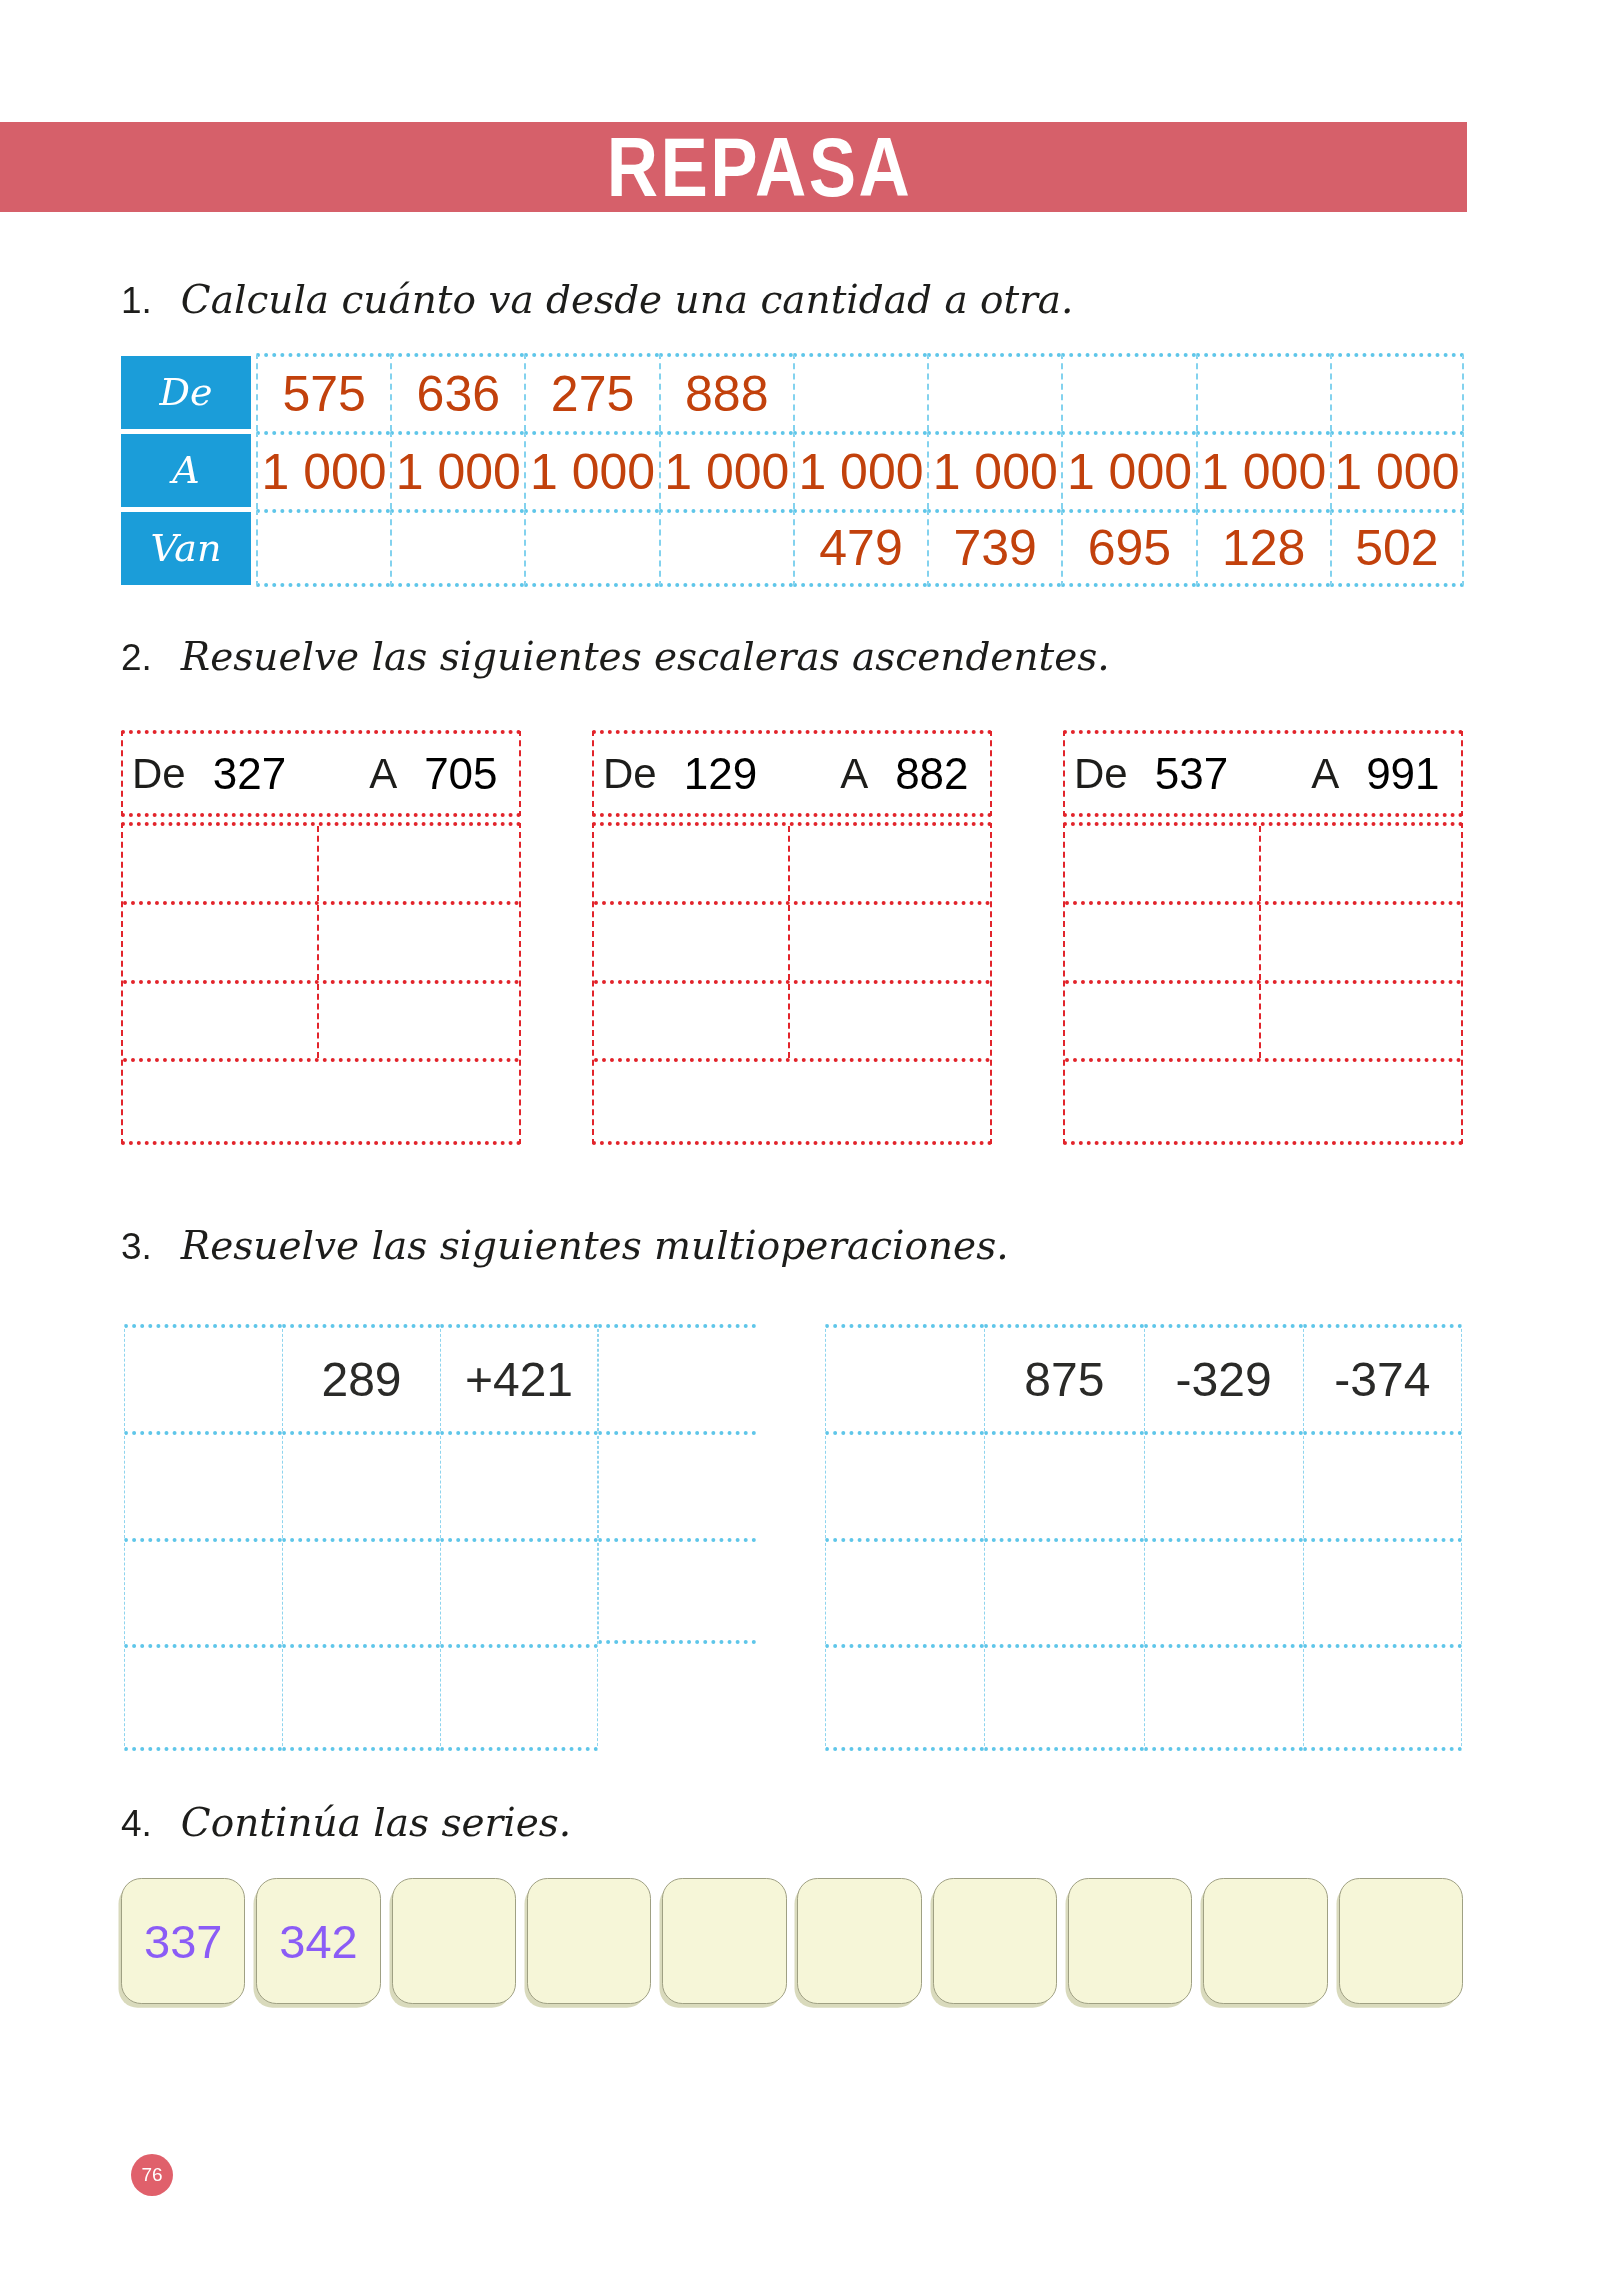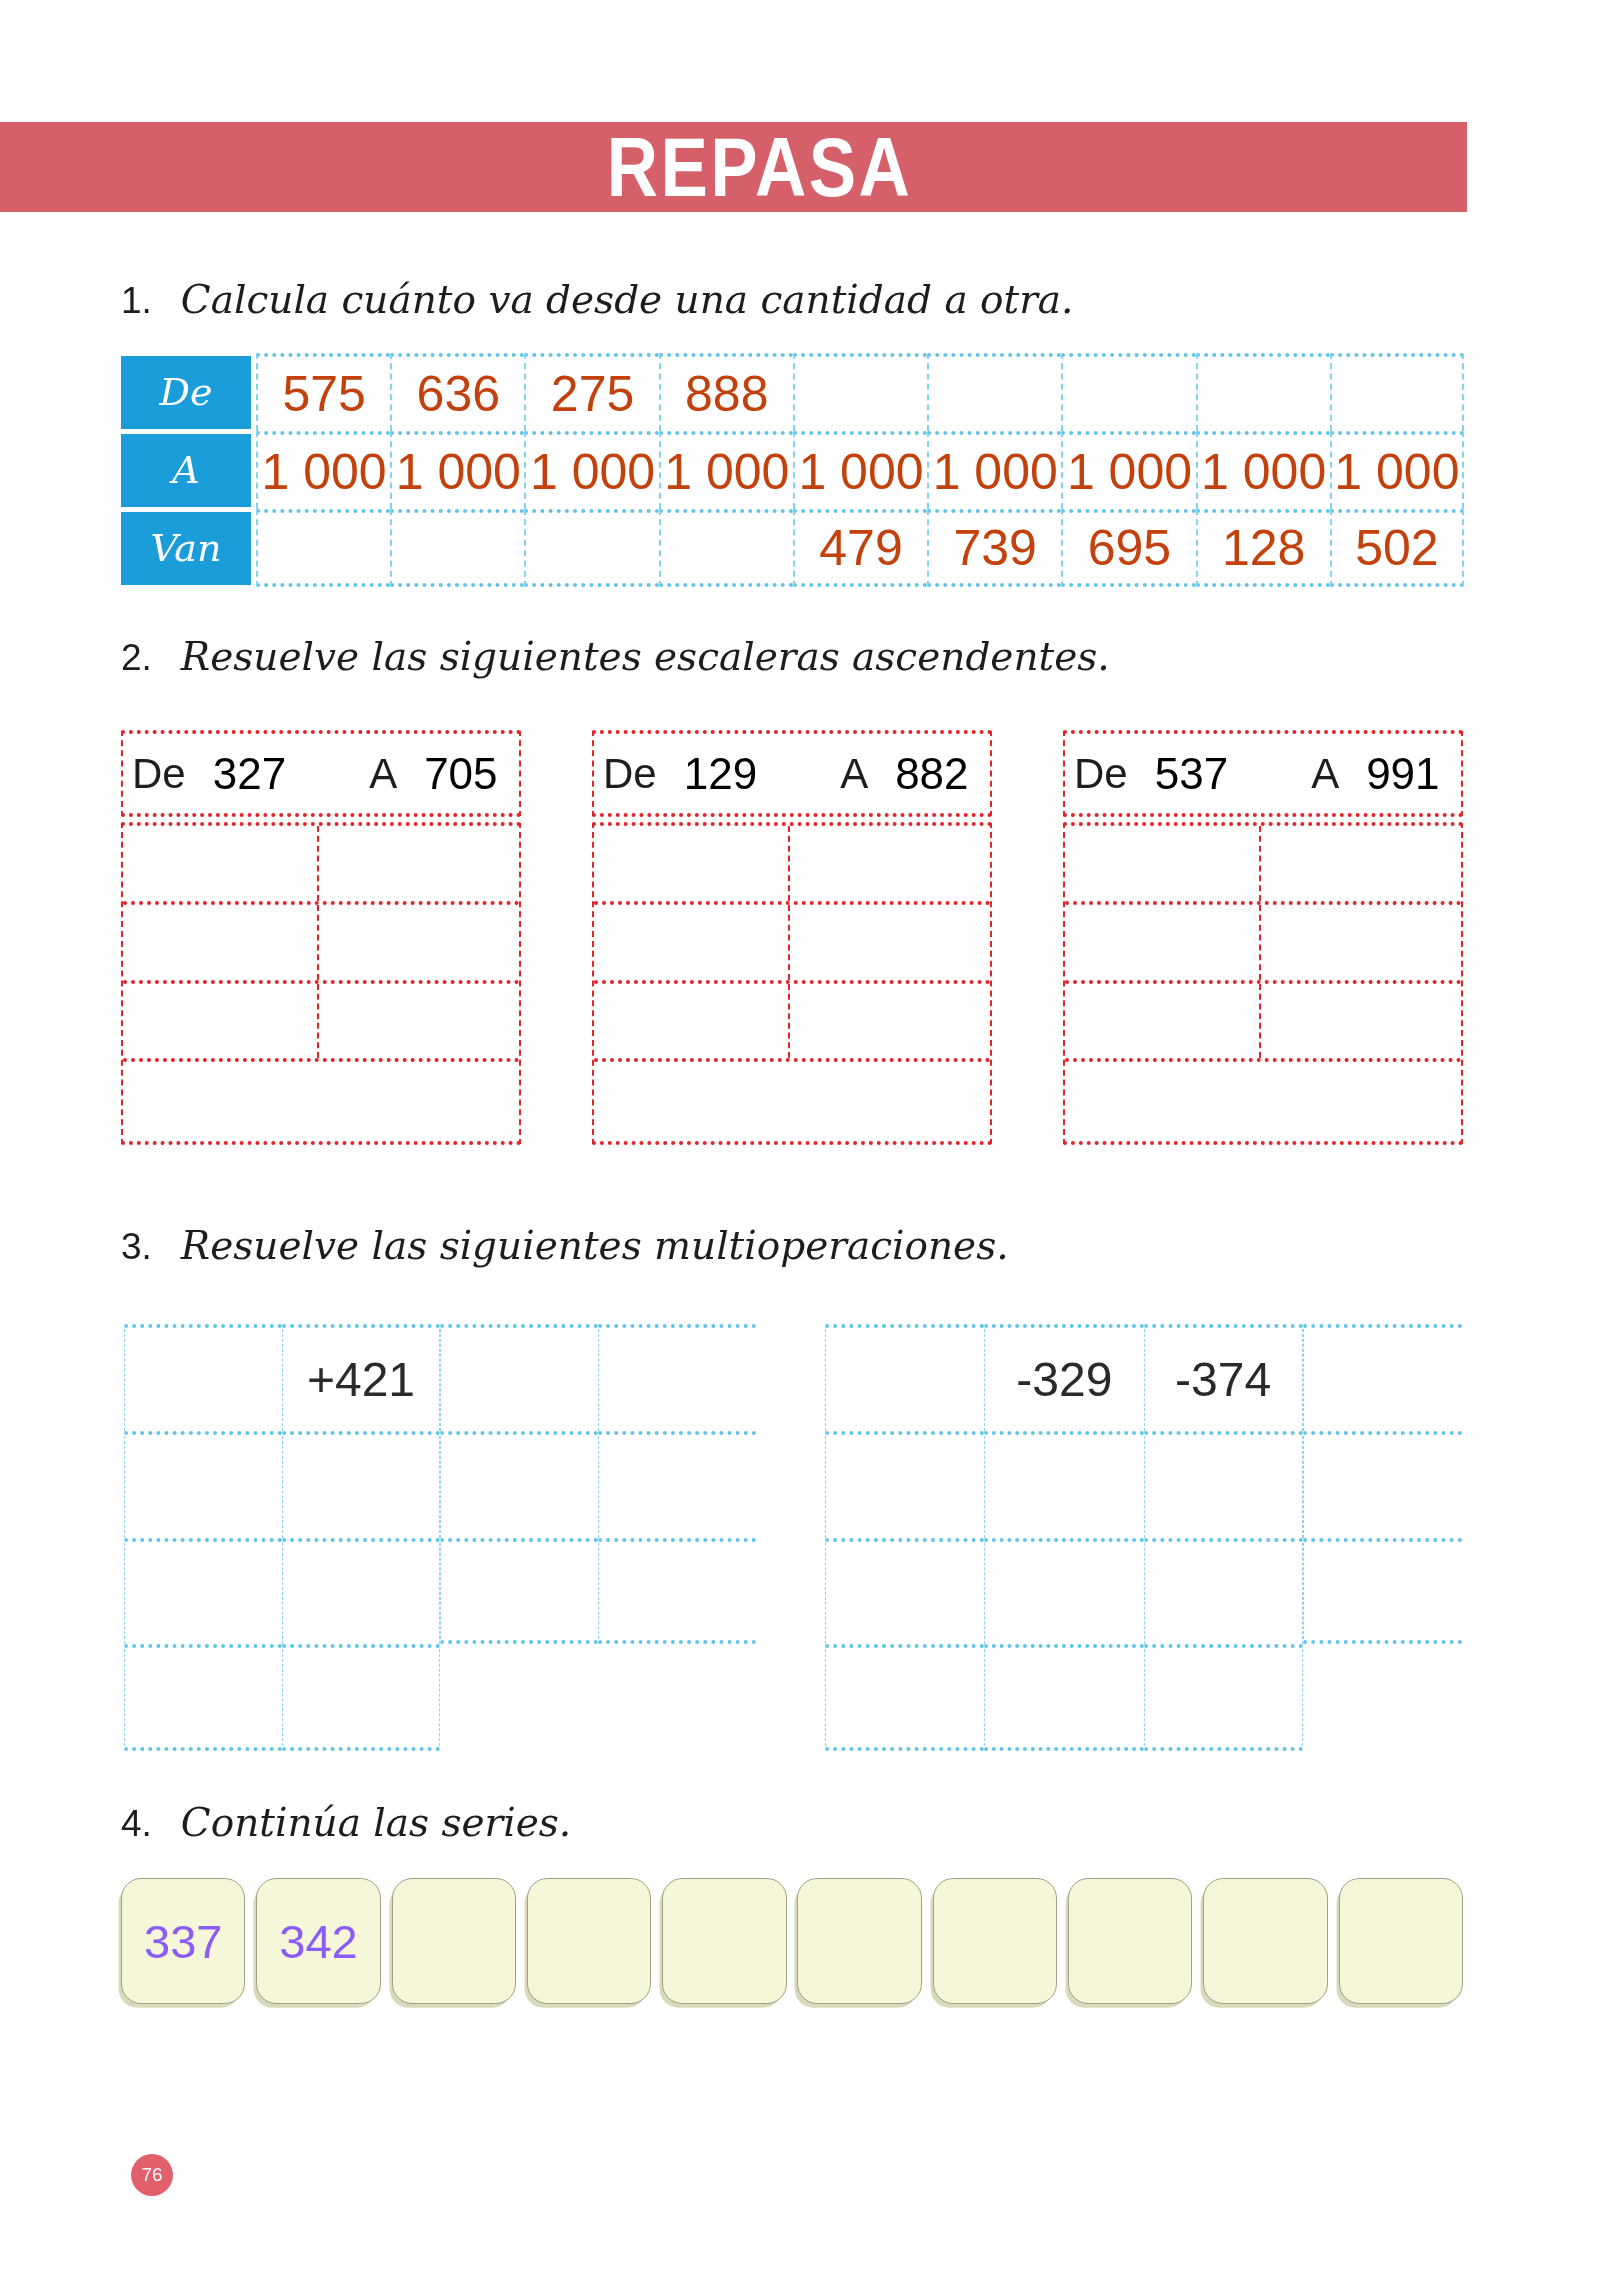--- a/index.html
+++ b/index.html
@@ -191,37 +191,39 @@
     </div>
   </div>
 
   <div class="hdg" style="top:1224px;">
     <span class="num">3.</span>
     <span>Resuelve las siguientes multioperaciones.</span>
   </div>
 
   <div class="t3 t3a">
     <div class="c3"></div>
+    <div class="c3">289</div>
     <div class="c3 rt3">+421</div>
     <div class="c3"></div>
     <div class="c3"></div>
     <div class="c3"></div>
     <div class="c3 rt3"></div>
     <div class="c3"></div>
     <div class="c3"></div>
     <div class="c3"></div>
     <div class="c3 rt3"></div>
     <div class="c3 bot3"></div>
     <div class="c3 bot3"></div>
     <div class="c3 bot3"></div>
     <div class="c3 bot3 rt3"></div>
   </div>
 
   <div class="t3 t3b">
     <div class="c3"></div>
+    <div class="c3">875</div>
     <div class="c3">-329</div>
     <div class="c3 rt3">-374</div>
     <div class="c3"></div>
     <div class="c3"></div>
     <div class="c3"></div>
     <div class="c3 rt3"></div>
     <div class="c3"></div>
     <div class="c3"></div>
     <div class="c3"></div>
     <div class="c3 rt3"></div>

